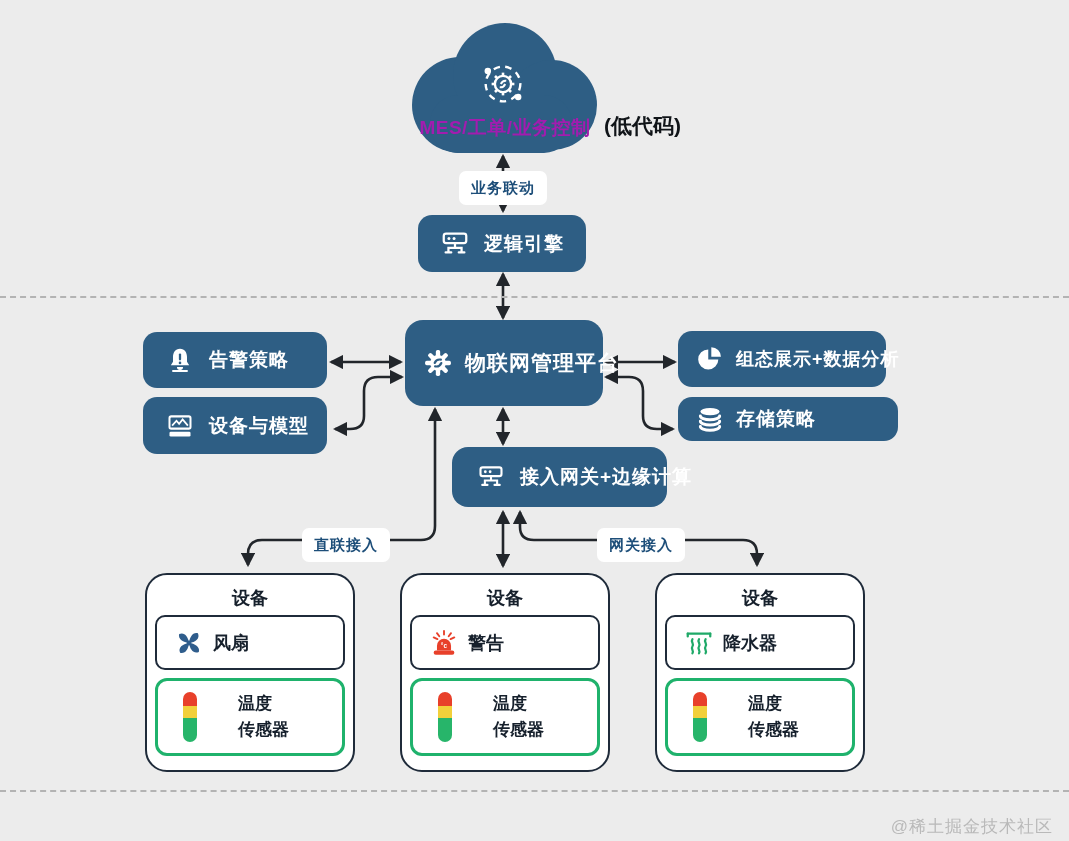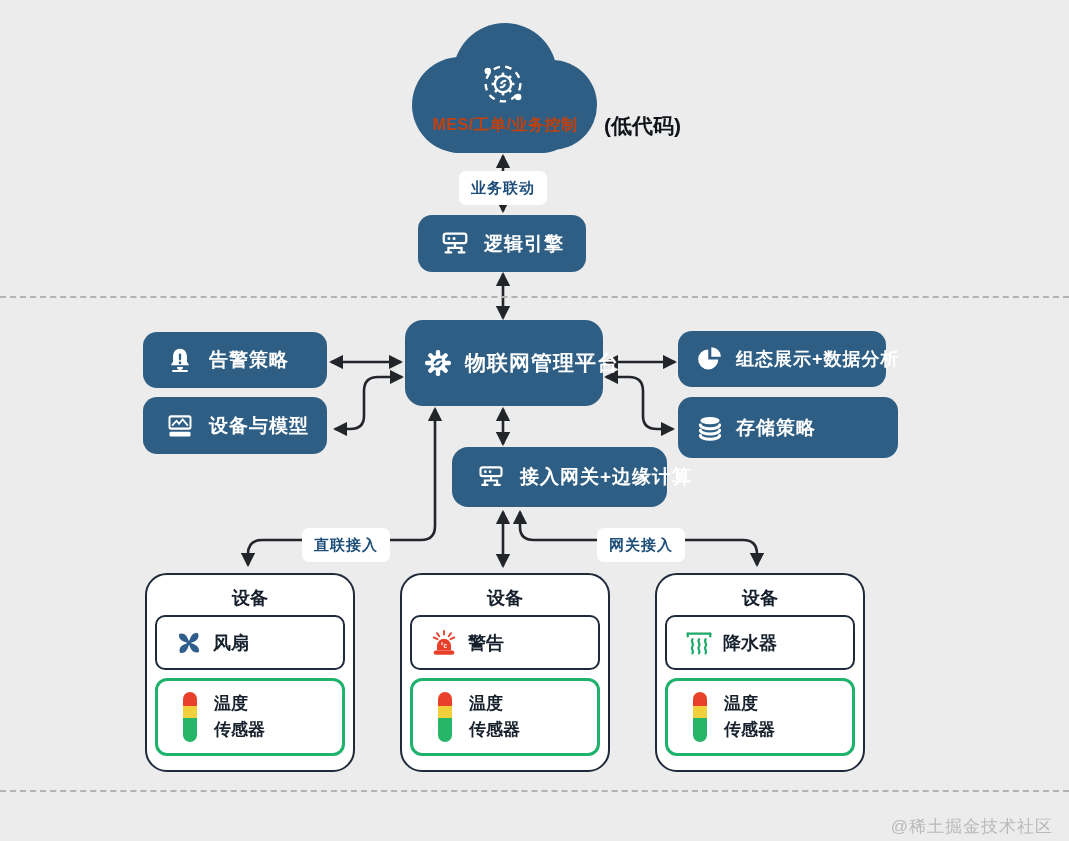--- a/index.html
+++ b/index.html
@@ -10,58 +10,58 @@
   .connectors{position:absolute;left:0;top:0;pointer-events:none;}
 
   
   .dashed{position:absolute;left:0;width:1069px;border-top:2px dashed #b3b3b3;}
   .dashed.top{top:296px;}
   .dashed.bottom{top:790px;}
 
   
   .cloud-svg{position:absolute;left:405px;top:18px;}
   .cloud-label{position:absolute;left:398px;top:115px;width:214px;text-align:center;
-    color:#c2410c;font-size:16px;font-weight:bold;letter-spacing:.5px;}
+    color:#a21caf;font-size:19px;font-weight:bold;letter-spacing:.5px;}
   .cloud-icon{position:absolute;left:477px;top:58px;width:52px;height:52px;}
   .cloud-note{position:absolute;left:604px;top:112px;color:#101418;font-size:21px;font-weight:bold;}
 
   
   .node{position:absolute;background:#2e5e84;border-radius:14px;color:#fff;
     display:flex;align-items:center;padding-left:22px;gap:14px;box-sizing:border-box;}
   .node .label{font-size:19px;font-weight:bold;letter-spacing:1px;white-space:nowrap;}
   .node .nicon{width:30px;height:30px;flex:0 0 auto;display:flex;align-items:center;justify-content:center;}
 
   .node.logic{left:418px;top:215px;width:168px;height:57px;}
   .node.platform{left:405px;top:320px;width:198px;height:86px;border-radius:18px;padding-left:18px;gap:12px;}
   .node.platform .label{font-size:21px;}
   .node.alert{left:143px;top:332px;width:184px;height:56px;}
   .node.model{left:143px;top:397px;width:184px;height:57px;}
   .node.scada{left:678px;top:331px;width:208px;height:56px;padding-left:17px;gap:11px;}
   .node.scada .label{font-size:18px;}
-  .node.storage{left:678px;top:397px;width:220px;height:61px;padding-left:17px;gap:11px;}
+  .node.storage{left:678px;top:397px;width:220px;height:44px;padding-left:17px;gap:11px;}
   .node.gateway{left:452px;top:447px;width:215px;height:60px;border-radius:16px;padding-left:24px;}
 
   
   .pill{position:absolute;width:88px;height:34px;background:#fff;border-radius:7px;
     color:#1d4e79;font-size:15px;font-weight:bold;display:flex;align-items:center;justify-content:center;
     letter-spacing:1px;}
   .pill.business{left:459px;top:171px;}
   .pill.direct{left:302px;top:528px;}
   .pill.gwaccess{left:597px;top:528px;}
 
   
   .device-card{position:absolute;top:573px;width:210px;height:199px;background:#fff;
     border:2.5px solid #1f2b3a;border-radius:22px;box-sizing:border-box;padding:8px 8px;}
   .device-card.d0{left:145px;} .device-card.d1{left:400px;} .device-card.d2{left:655px;}
   .device-title{text-align:center;color:#16202c;font-size:18px;font-weight:bold;height:32px;line-height:30px;}
   .component-box{height:55px;border:2px solid #1f2b3a;border-radius:10px;display:flex;align-items:center;
     padding-left:16px;gap:8px;box-sizing:border-box;}
   .component-box .clabel{color:#16202c;font-size:18px;font-weight:bold;}
   .sensor-box{margin-top:8px;height:78px;border:3px solid #1fb26c;border-radius:12px;display:flex;align-items:center;
-    padding-left:16px;gap:8px;box-sizing:border-box;}
+    padding-left:16px;gap:32px;box-sizing:border-box;}
   .sensor-label{color:#16202c;font-size:17px;font-weight:bold;line-height:1.55;white-space:pre-line;}
   .cicon{width:32px;height:32px;display:flex;align-items:center;justify-content:center;flex:0 0 auto;}
   .sensor-bar{width:14px;height:50px;border-radius:7px;
     background:linear-gradient(to bottom,#e8402a 0 28%,#f2d03b 28% 52%,#27b56a 52% 100%);}
 
   
   .watermark{position:absolute;right:16px;top:815px;color:#b9b9b9;font-size:17px;letter-spacing:1px;}
 </style>
 </head>
 <body>

